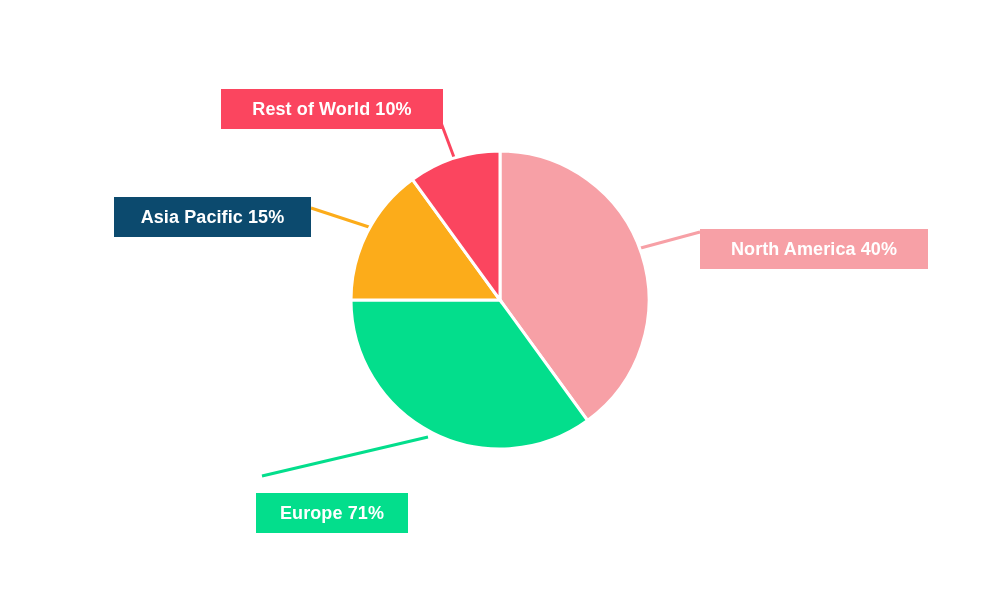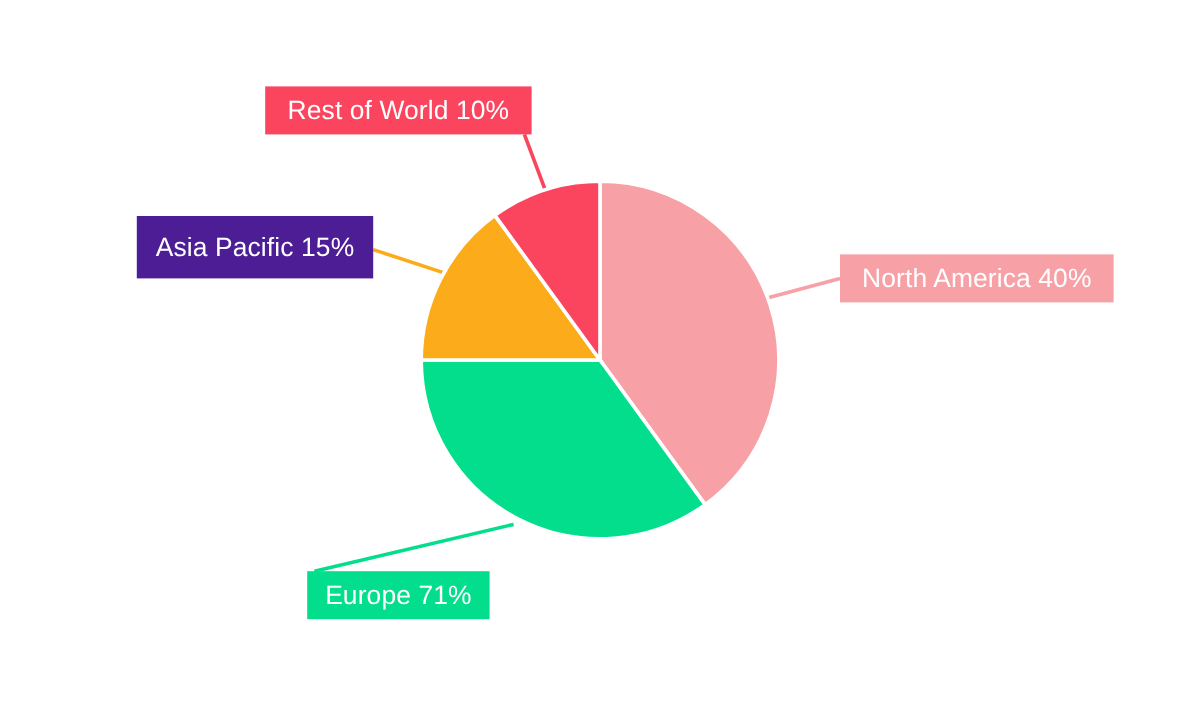--- a/index.html
+++ b/index.html
@@ -38,27 +38,28 @@
     stroke-width: 3;
     stroke-linecap: butt;
   }
   .pie-label {
     position: absolute;
     box-sizing: border-box;
     display: flex;
     align-items: center;
     justify-content: center;
     color: #ffffff;
-    font-size: 22px;
+    font-size: 18px;
     font-family: "Liberation Sans", sans-serif;
-    font-weight: 400;
+    font-weight: 700;
     line-height: 1;
     white-space: nowrap;
     letter-spacing: 0.1px;
     padding: 0 10px;
+    margin-top: 17px;
   }
 </style>
 </head>
 <body>
 
 <div id="chart-root">
 
   <svg id="pie-svg" viewBox="0 0 1000 600">
     <g id="leader-group">
         <line x1="700" y1="232" x2="637" y2="249" stroke="#f7a0a6" class="leader-line"></line>
@@ -70,17 +71,17 @@
         <path d="M 500 300 L 500.00 151.00 A 149 149 0 0 1 587.58 420.54 Z" fill="#f7a0a6" class="slice-path"></path>
         <path d="M 500 300 L 587.58 420.54 A 149 149 0 0 1 351.00 300.00 Z" fill="#03de8c" class="slice-path"></path>
         <path d="M 500 300 L 351.00 300.00 A 149 149 0 0 1 412.42 179.46 Z" fill="#fcac1a" class="slice-path"></path>
         <path d="M 500 300 L 412.42 179.46 A 149 149 0 0 1 500.00 151.00 Z" fill="#fb455f" class="slice-path"></path>
       </g>
   </svg>
 
   <div id="label-layer">
       <div class="pie-label" style="left: 700px; top: 212px; width: 228px; height: 40px; background: rgb(247, 160, 166); color: rgb(255, 255, 255);">North America 40%</div>
       <div class="pie-label" style="left: 256px; top: 476px; width: 152px; height: 40px; background: rgb(3, 222, 140); color: rgb(255, 255, 255);">Europe 71%</div>
-      <div class="pie-label" style="left: 114px; top: 180px; width: 197px; height: 52px; background: #4c1d95; color: rgb(255, 255, 255);">Asia Pacific 15%</div>
+      <div class="pie-label" style="left: 114px; top: 180px; width: 197px; height: 40px; background: #0c4a6e; color: rgb(255, 255, 255);">Asia Pacific 15%</div>
       <div class="pie-label" style="left: 221px; top: 72px; width: 222px; height: 40px; background: rgb(251, 69, 95); color: rgb(255, 255, 255);">Rest of World 10%</div>
     </div>
 
 </div>
 
 </body></html>

